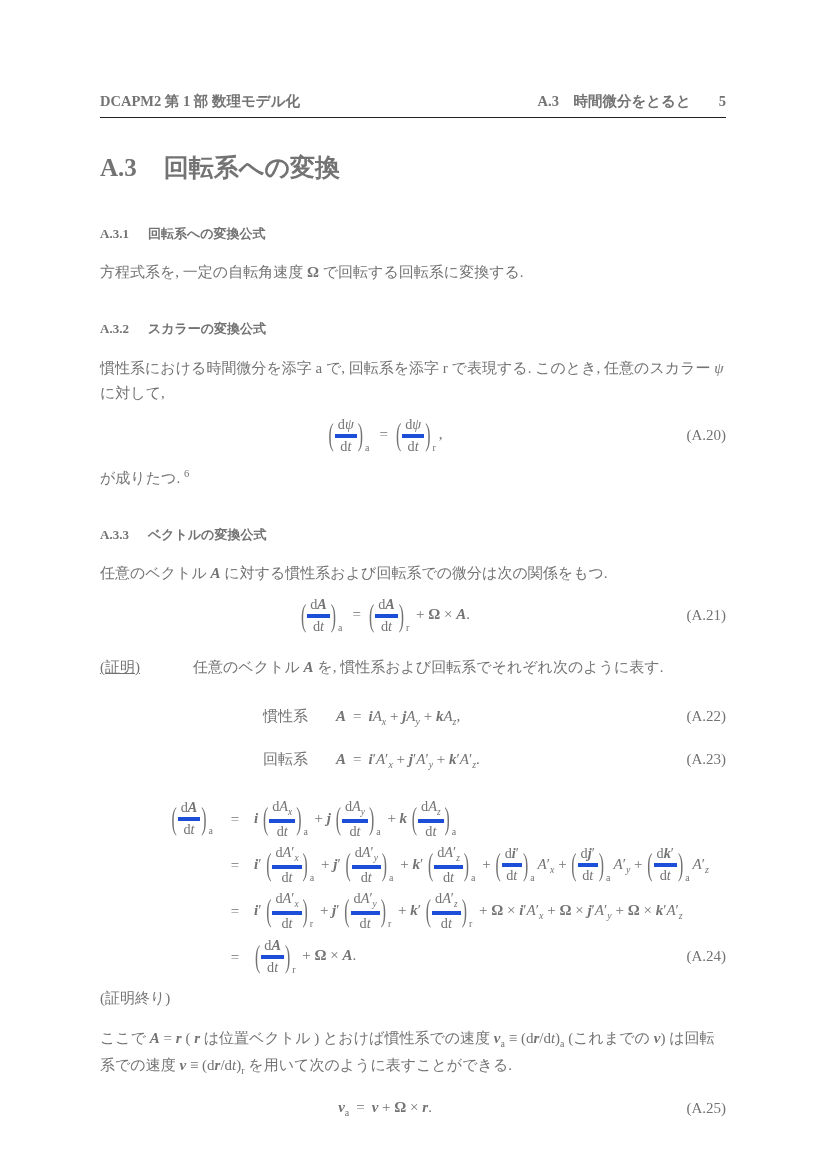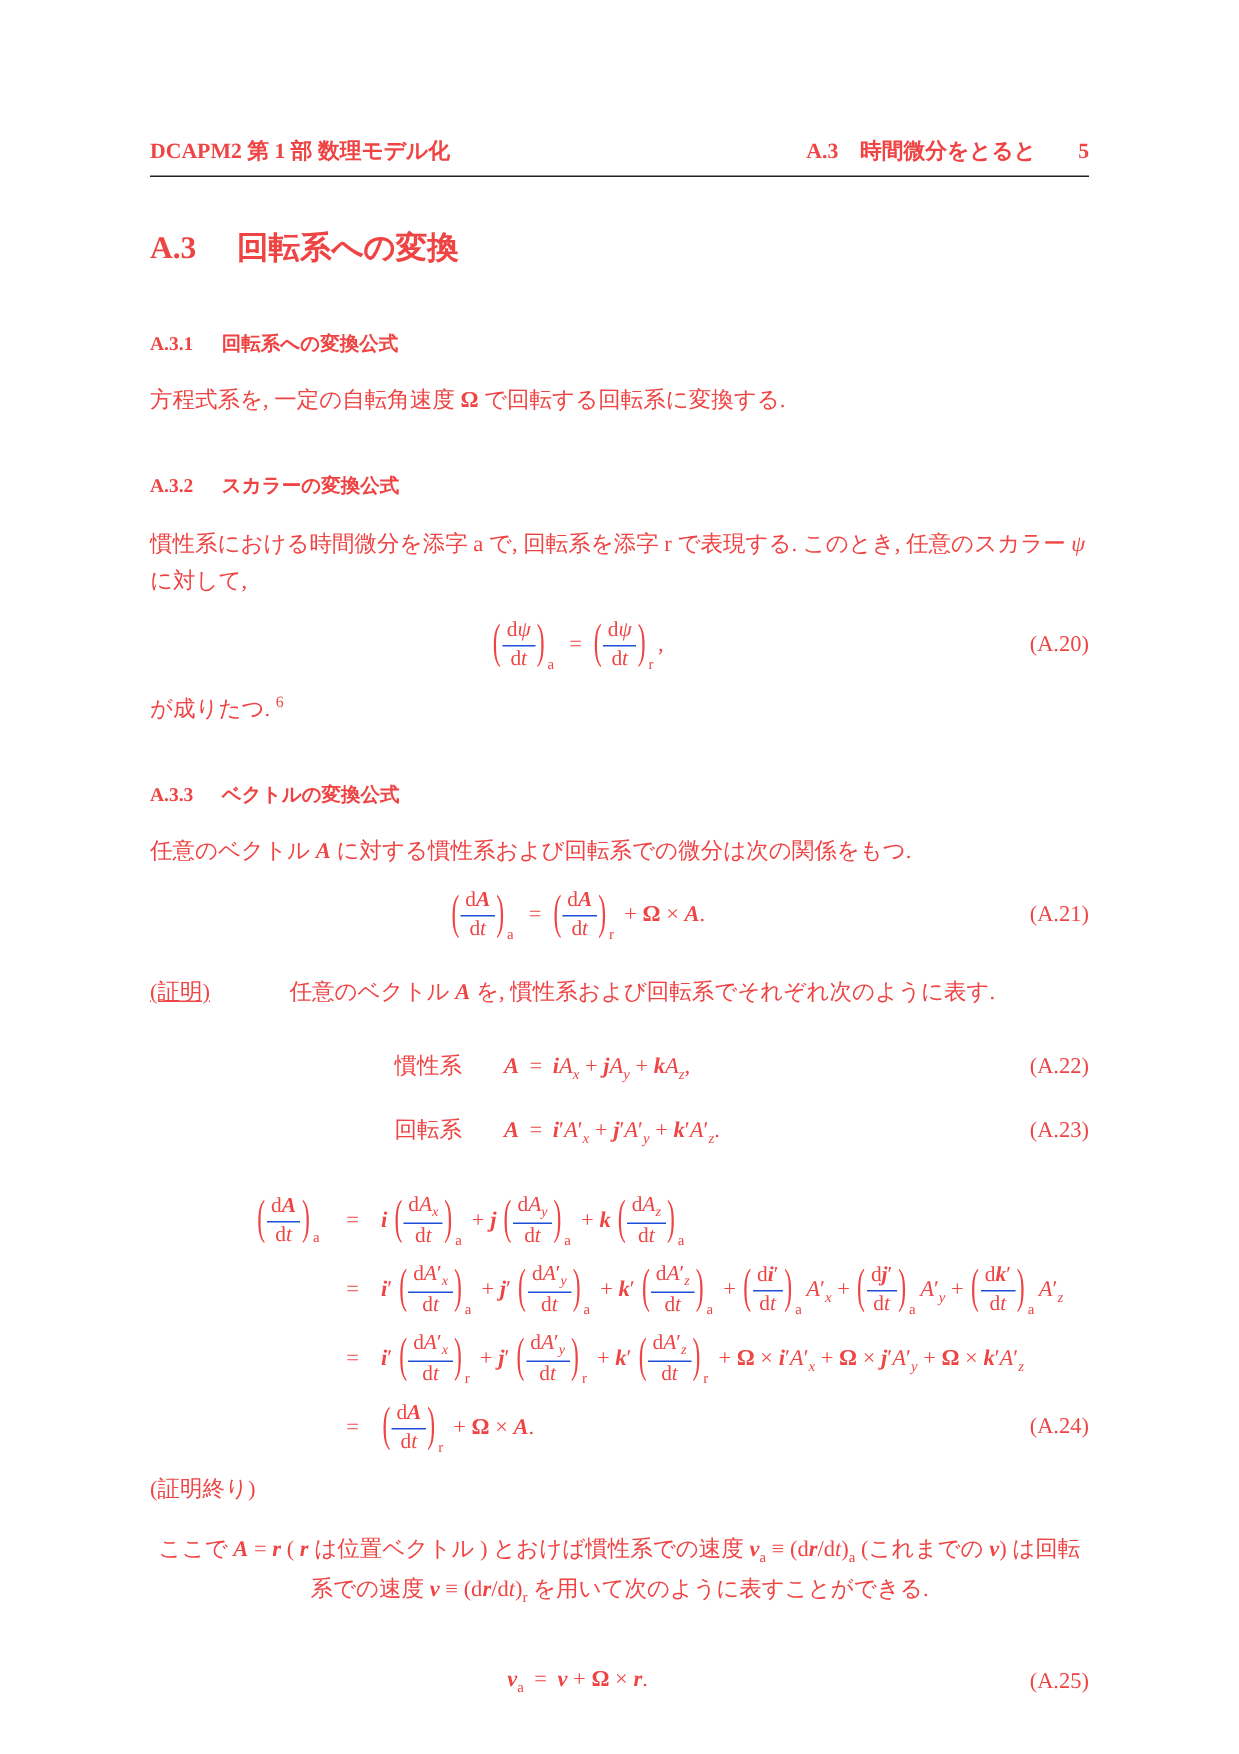--- a/index.html
+++ b/index.html
@@ -1,38 +1,38 @@
 <!DOCTYPE html>
 <html lang="ja"><head>
 <meta charset="utf-8">
 <style>
   html,body{margin:0;padding:0;background:#ffffff;}
   .page{
     position:relative;width:826px;height:1169px;box-sizing:border-box;
-    padding:93px 100px 60px 100px;background:#fff;color:#ef4444;
+    padding:93px 100px 60px 100px;background:#fff;color:#737373;
     font-family:"Liberation Serif","DejaVu Serif",serif;
     font-size:15px;line-height:1.7;display:flex;flex-direction:column;overflow:hidden;
   }
   
   .pagehead{display:flex;justify-content:space-between;align-items:baseline;
     font-weight:bold;font-size:14.5px;line-height:1.2;
     border-bottom:1.5px solid #222;padding-bottom:7px;}
   .hdr-right{display:flex;gap:28px;align-items:baseline;}
   
-  .h-sec{display:flex;gap:27px;font-size:21px;font-weight:bold;margin:34px 0 14px;line-height:1.25;}
+  .h-sec{display:flex;gap:27px;font-size:25px;font-weight:bold;margin:34px 0 14px;line-height:1.25;}
   .h-sub{display:flex;gap:19px;font-size:13px;font-weight:bold;margin:28px 0 10px;line-height:1.25;}
   .bodyp{margin:8px 0;}
   
   sub{font-size:0.66em;}
   sup{font-size:0.7em;}
   .bi{font-weight:bold;font-style:italic;}
   .bo{font-weight:bold;}
   .rel{margin:0 7px;}
   .fr{display:inline-block;vertical-align:middle;text-align:center;line-height:1.12;font-size:0.95em;}
-  .fr .t{display:block;border-bottom:1px solid #1d4ed8;padding:0 3px 1px;}
+  .fr .t{display:block;border-bottom:4px solid #1d4ed8;padding:0 3px 1px;}
   .fr .b{display:block;padding-top:1px;}
   .bp{display:inline-block;vertical-align:middle;transform:scaleY(2.05);font-weight:300;margin:0 1px;font-size:1.05em;}
   .ps{font-size:0.66em;position:relative;top:1.2em;margin:0 3px 0 1px;}
   
   .eqrow{display:flex;align-items:center;min-height:50px;margin:4px 0;}
   .eqc{flex:1;text-align:center;}
   .eqnum{width:56px;text-align:right;}
   .eq2row{display:flex;align-items:flex-start;min-height:29px;margin:14px 0;}
   .eq2sp{width:163px;}
   .eq2label{width:73px;}
@@ -143,21 +143,21 @@
     <div class="eqline">
       <span class="eqlhs"></span>
       <span class="eqrel">=</span>
       <span><span class="bp">(</span><span class="fr"><span class="t">d<span class="bi">A</span></span><span class="b">d<i>t</i></span></span><span class="bp">)</span><span class="ps">r</span> + <span class="bo">Ω</span> × <span class="bi">A</span>.</span>
       <span class="eqnum-abs">(A.24)</span>
     </div>
   </div>
 
   <div class="proofend">(証明終り)</div>
 
-  <p class="bodyp" style="margin-bottom:18px;text-align:center;">ここで <span class="bi">A</span> = <span class="bi">r</span> ( <span class="bi">r</span> は位置ベクトル ) とおけば慣性系での速度 <span class="bi">v</span><sub>a</sub> ≡ (d<span class="bi">r</span>/d<i>t</i>)<sub>a</sub> (これまでの <span class="bi">v</span>) は回転系での速度 <span class="bi">v</span> ≡ (d<span class="bi">r</span>/d<i>t</i>)<sub>r</sub> を用いて次のように表すことができる.</p>
+  <p class="bodyp" style="margin-bottom:0;">ここで <span class="bi">A</span> = <span class="bi">r</span> ( <span class="bi">r</span> は位置ベクトル ) とおけば慣性系での速度 <span class="bi">v</span><sub>a</sub> ≡ (d<span class="bi">r</span>/d<i>t</i>)<sub>a</sub> (これまでの <span class="bi">v</span>) は回転系での速度 <span class="bi">v</span> ≡ (d<span class="bi">r</span>/d<i>t</i>)<sub>r</sub> を用いて次のように表すことができる.</p>
 
   <div class="eqrow">
     <span class="eqc"><span class="bi">v</span><sub>a</sub><span class="rel">=</span><span class="bi">v</span> + <span class="bo">Ω</span> × <span class="bi">r</span>.</span>
     <span class="eqnum">(A.25)</span>
   </div>
 
 
 </div>
 
 </body></html>

